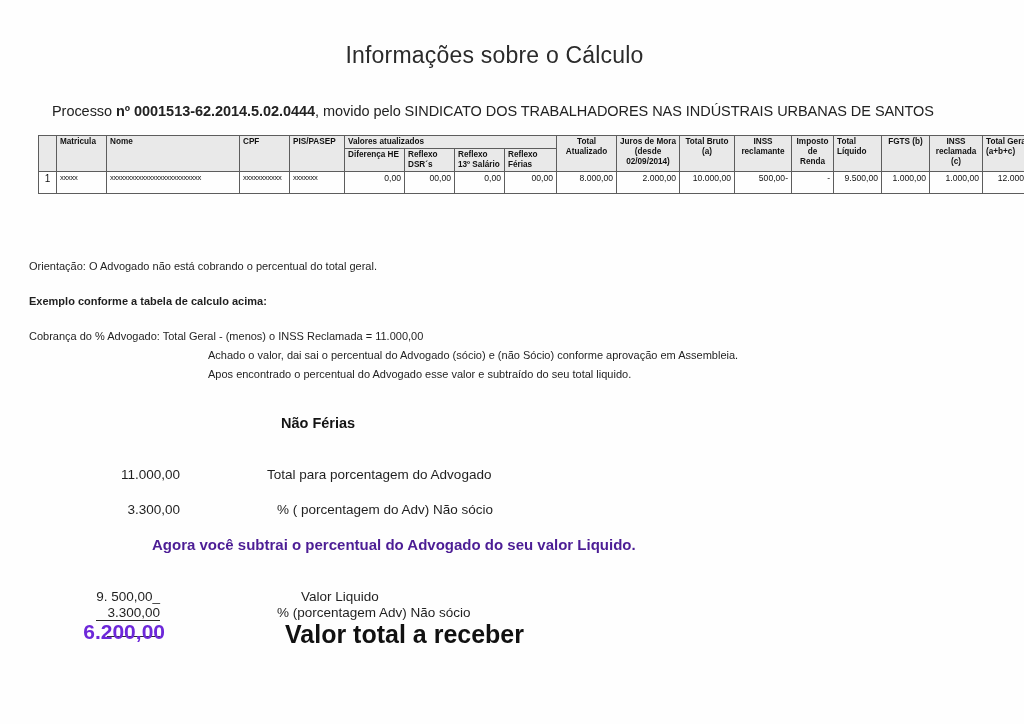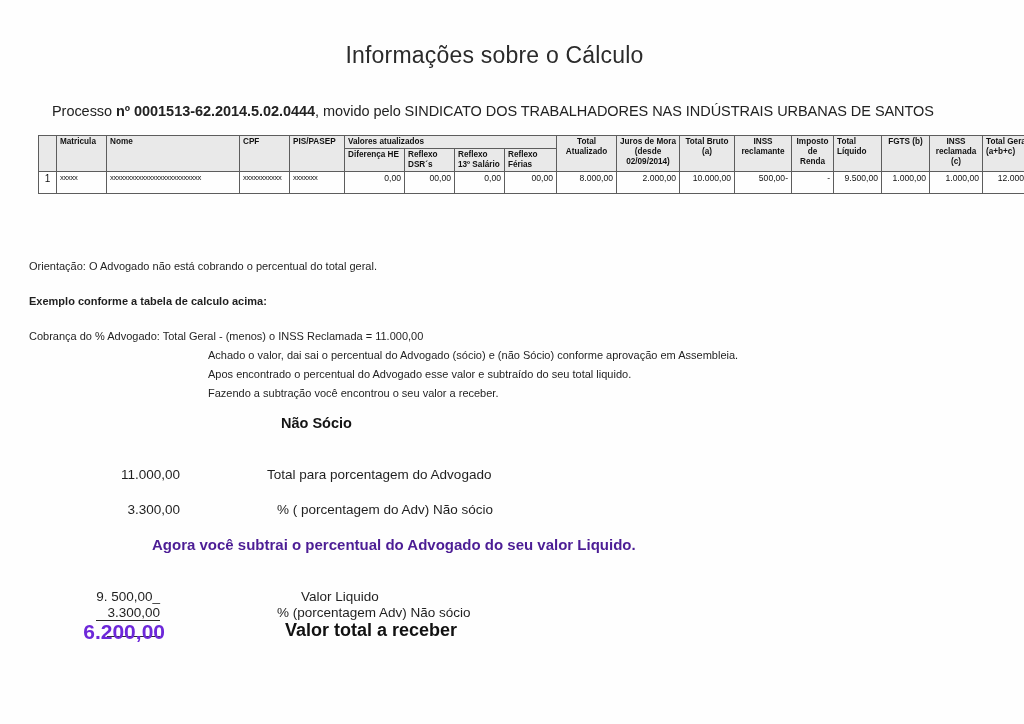--- a/index.html
+++ b/index.html
@@ -183,21 +183,21 @@
     text-align: right;
     font-size: 21px;
     font-weight: 700;
     color: #6d28d9;
     white-space: nowrap;
   }
   .f3-lbl {
     position: absolute;
     top: 620px;
     left: 285px;
-    font-size: 18px;
+    font-size: 25px;
     font-weight: 700;
     color: #111;
     white-space: nowrap;
   }
 </style>
 </head>
 <body>
 
 <div class="page">
 
@@ -282,23 +282,22 @@
   <div class="para p-orientacao">Orientação: O Advogado não está cobrando o percentual do total geral.</div>
 
   <div class="para bold p-exemplo">Exemplo conforme a tabela de calculo acima:</div>
 
   <div class="para p-cobranca">Cobrança do % Advogado: Total Geral - (menos)  o INSS Reclamada = 11.000,00</div>
 
   <div class="para p-sub1">Achado o valor, dai sai o percentual do Advogado (sócio) e (não Sócio) conforme aprovação em Assembleia.</div>
 
   <div class="para p-sub2">Apos encontrado o percentual do Advogado esse valor e subtraído do seu total liquido.</div>
 
-  <div class="para p-sub3">Fazendo a subtração você encontrou o seu valor a receber.</div>
-
-  <div class="h-naosocio">Não Sócio</div>
+
+  <div class="h-naosocio">Não Férias</div>
 
   <div class="fig-row fig-amount r1-amt">11.000,00</div>
   <div class="fig-row fig-label r1-lbl">Total para porcentagem do Advogado</div>
 
   <div class="fig-row fig-amount r2-amt">3.300,00</div>
   <div class="fig-row fig-label r2-lbl">% ( porcentagem do Adv) Não sócio</div>
 
   <div class="h-agora">Agora você subtrai o percentual do Advogado do seu valor Liquido.</div>
 
   <div class="fig-row fig-amount f1-amt"><span>9. 500,00_</span></div>

